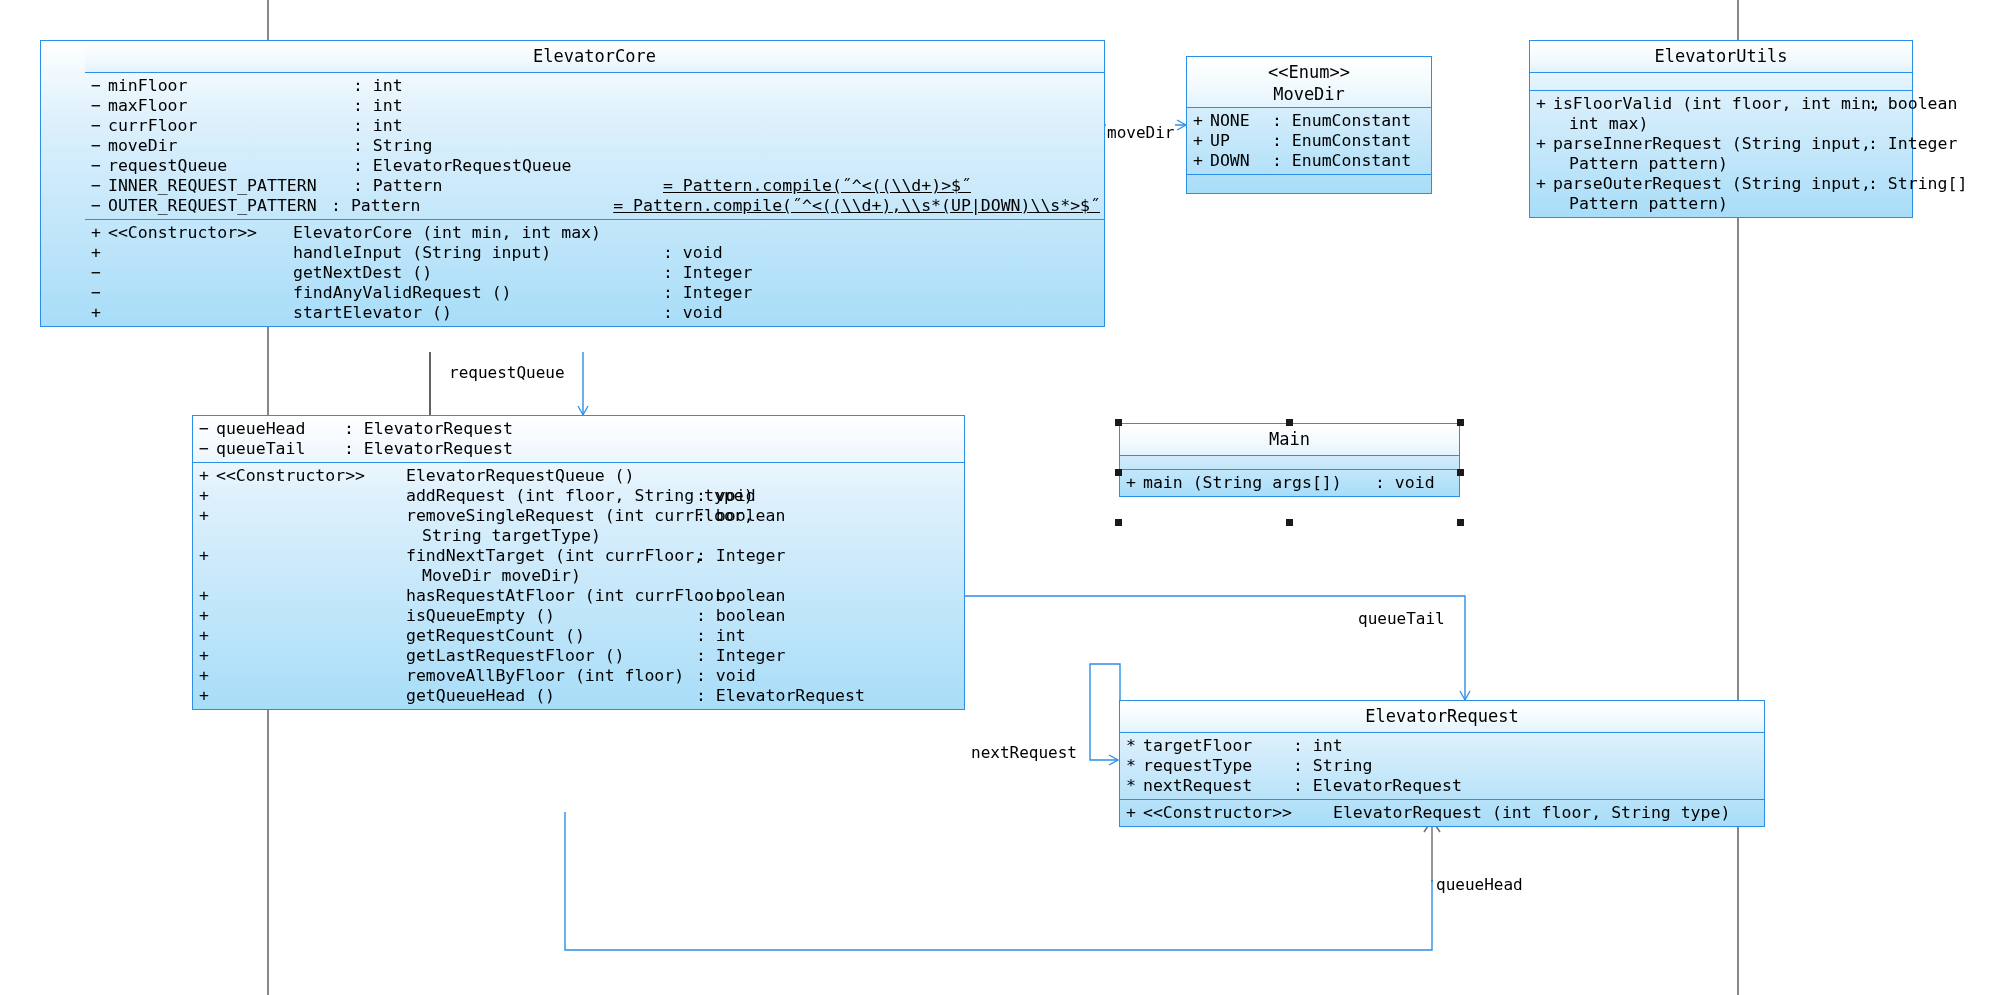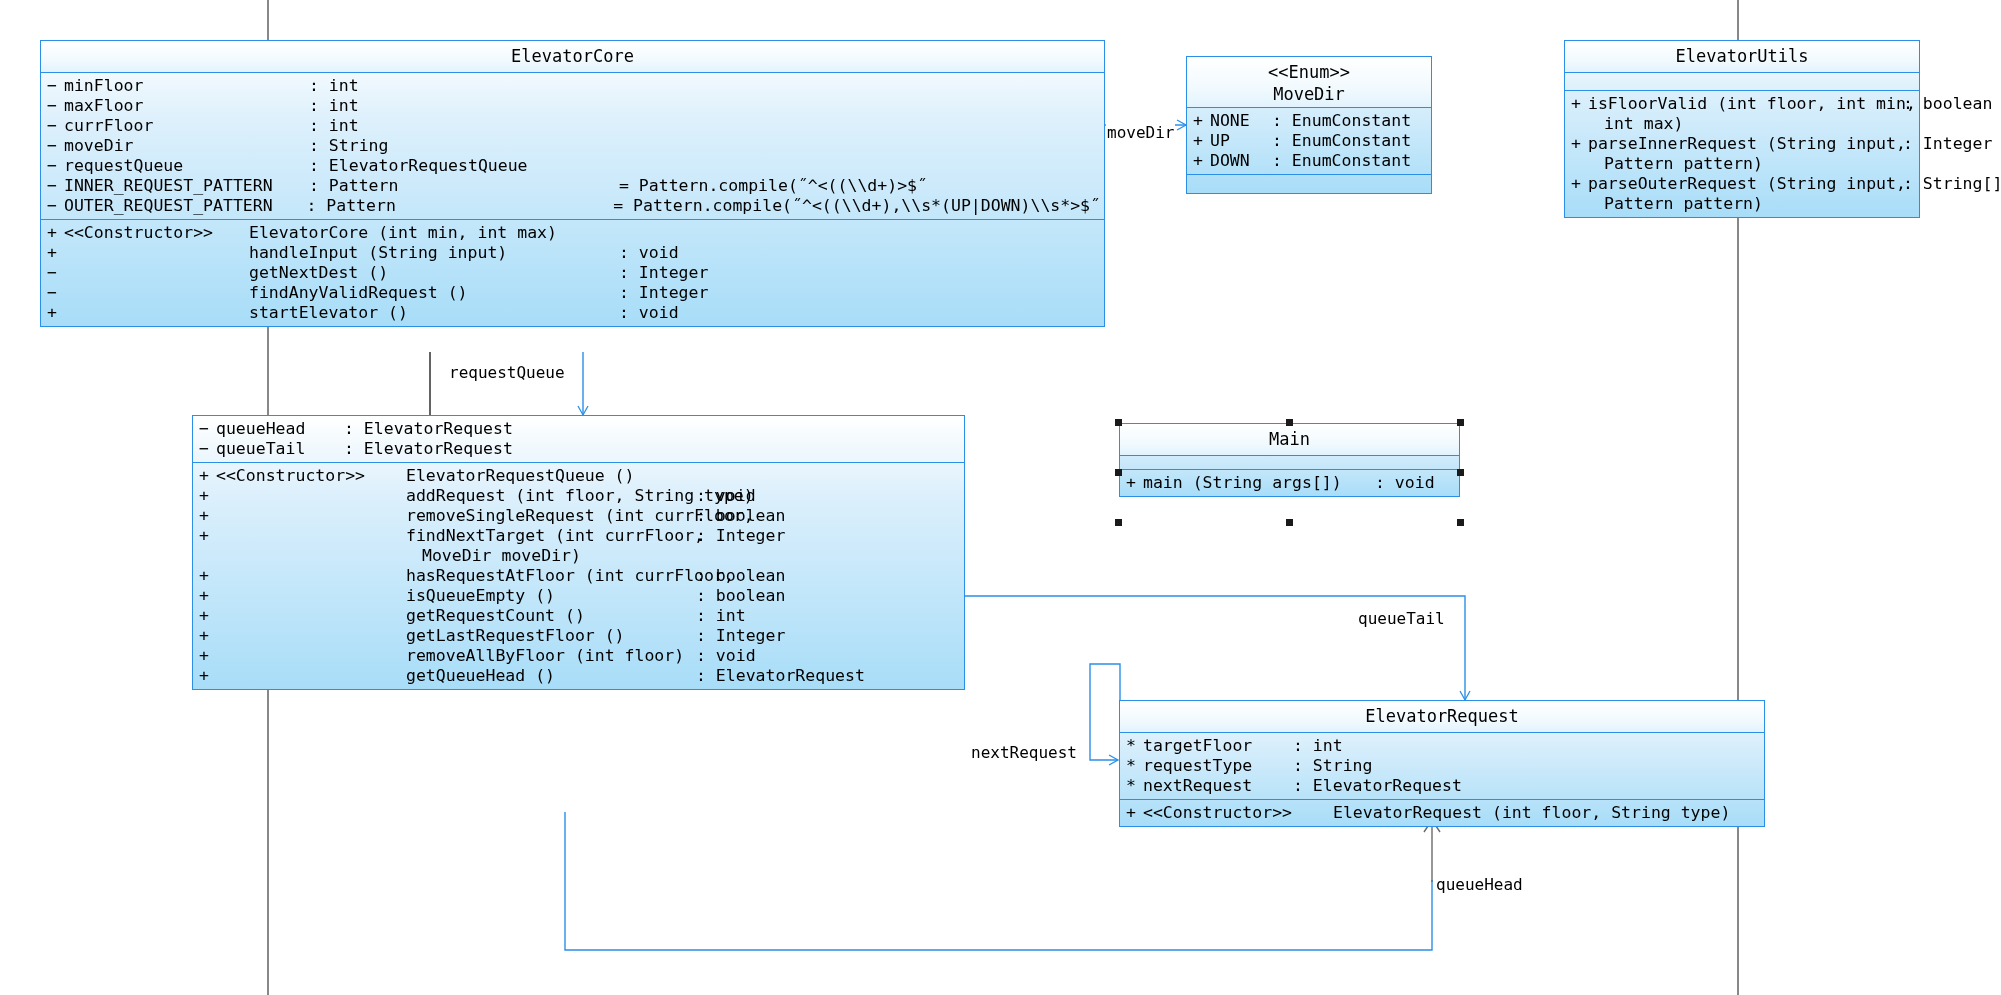--- a/index.html
+++ b/index.html
@@ -55,21 +55,21 @@
     white-space: pre;
     padding: 0 4px 0 6px;
   }
   .vis {
     width: 17px;
     flex: 0 0 17px;
     text-align: left;
   }
   .nm { white-space: pre; }
   .ty { white-space: pre; }
-  .df { white-space: pre; }
+  .df { white-space: pre; text-decoration: underline; }
 
   
   .row.cont .vis { visibility: hidden; }
 
   
   #wires {
     position: absolute;
     left: 0; top: 0;
     width: 2001px;
     height: 995px;
@@ -128,21 +128,21 @@
 
     <line x1="430" y1="352" x2="430" y2="415" stroke="#222" stroke-width="1.4"></line>
   </svg>
 
   <div class="edge-label" style="left:1106px; top:124px;">moveDir</div>
   <div class="edge-label" style="left:448px; top:364px;">requestQueue</div>
   <div class="edge-label" style="left:1357px; top:610px;">queueTail</div>
   <div class="edge-label" style="left:1435px; top:876px;">queueHead</div>
   <div class="edge-label" style="left:970px; top:744px;">nextRequest</div>
 
-  <div class="uml-box" style="left:40px; top:40px; width:1065px;">
+  <div class="uml-box" style="left:40px; top:40px; width:1065px;padding-left:44px;">
     <div class="uml-title">ElevatorCore</div>
 
     <div class="uml-compartment">
       <div class="row">
         <span class="vis">−</span>
         <span class="nm" style="width:245px">minFloor</span>
         <span class="ty" style="width:310px">: int</span>
         <span class="df"></span>
       </div>
       <div class="row">
@@ -236,21 +236,21 @@
       </div>
       <div class="row">
         <span class="vis">+</span>
         <span class="nm" style="width:62px">DOWN</span>
         <span class="ty">: EnumConstant</span>
       </div>
     </div>
     <div class="uml-compartment last empty"></div>
   </div>
 
-  <div class="uml-box" style="left:1564px; top:40px; width:356px;">
+  <div class="uml-box" style="left:1529px; top:40px; width:384px;">
     <div class="uml-title">ElevatorUtils</div>
     <div class="uml-compartment empty"></div>
     <div class="uml-compartment last">
       <div class="row">
         <span class="vis">+</span>
         <span class="nm" style="width:315px">isFloorValid (int floor, int min,</span>
         <span class="ty">: boolean</span>
       </div>
       <div class="row cont">
         <span class="vis"></span>
@@ -328,20 +328,24 @@
         <span class="nm" style="width:290px">addRequest (int floor, String type)</span>
         <span class="ty">: void</span>
       </div>
 
       <div class="row">
         <span class="vis">+</span>
         <span class="nm" style="width:190px"></span>
         <span class="nm" style="width:290px">removeSingleRequest (int currFloor,</span>
         <span class="ty">: boolean</span>
       </div>
+      <div class="row cont">
+        <span class="vis"></span>
+        <span class="nm" style="padding-left:206px">String targetType)</span>
+      </div>
 
       <div class="row">
         <span class="vis">+</span>
         <span class="nm" style="width:190px"></span>
         <span class="nm" style="width:290px">findNextTarget (int currFloor,</span>
         <span class="ty">: Integer</span>
       </div>
       <div class="row cont">
         <span class="vis"></span>
         <span class="nm" style="padding-left:206px">MoveDir moveDir)</span>

